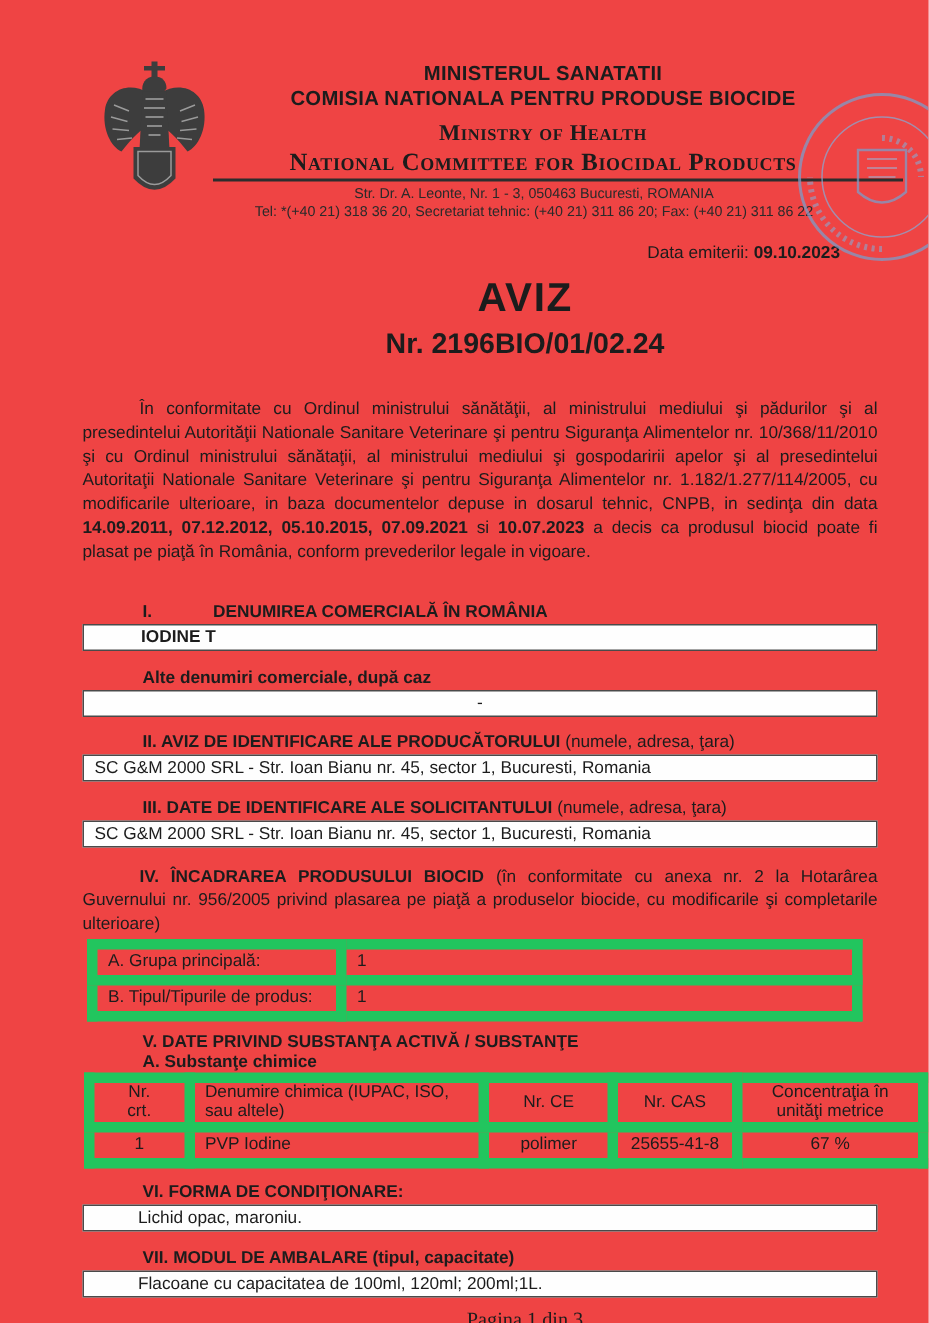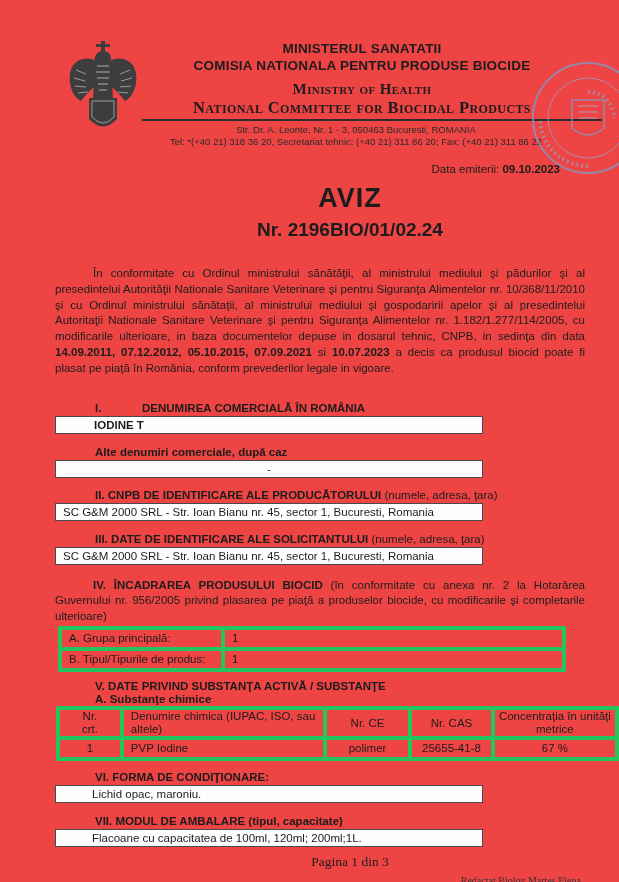--- a/index.html
+++ b/index.html
@@ -26,28 +26,28 @@
   .title-wrap{margin-left:90px;width:520px;text-align:center;margin-top:8px;}
   .t-main{font-size:27px;font-weight:bold;letter-spacing:1px;line-height:30px;}
   .t-num{font-size:19px;font-weight:bold;margin-top:6px;line-height:22px;}
   
   .intro{margin:25px 34px 0 55px;width:530px;text-align:justify;font-size:11.5px;line-height:15.8px;text-indent:38px;}
   .intro .bd{font-weight:bold;}
   
   .sec-h{margin-left:55px;width:530px;font-size:11.5px;font-weight:bold;padding-left:40px;box-sizing:border-box;}
   .sec-h .note{font-weight:normal;}
   .sec-h .num{display:inline-block;width:47px;}
-  .vbox{margin-left:55px;width:428px;box-sizing:border-box;border:1px solid #4a4a4a;height:18px;line-height:17px;font-size:11.5px;padding-left:7px;background:#fefefe;margin-top:2px;}
+  .vbox{margin-left:55px;width:530px;box-sizing:border-box;border:1px solid #4a4a4a;height:18px;line-height:17px;font-size:11.5px;padding-left:7px;background:#fefefe;margin-top:2px;}
   .vbox.bold{font-weight:bold;padding-left:38px;}
   .vbox.center{text-align:center;padding-left:0;}
   .vbox.pad36{padding-left:36px;}
   .sec4p{margin:13px 34px 0 55px;width:530px;text-align:justify;font-size:11.5px;line-height:15.5px;text-indent:38px;}
   .sec4p .bd{font-weight:bold;}
   table{border-collapse:collapse;font-size:11.5px;}
-  td,th{border:4px solid #22c55e;padding:0 0 0 7px;font-weight:normal;text-align:left;height:17px;line-height:13px;}
+  td,th{border:7px solid #22c55e;padding:0 0 0 7px;font-weight:normal;text-align:left;height:17px;line-height:13px;}
   .t4{margin-left:58px;margin-top:2px;}
   .t4 .c1{width:152px;}
   .t4 .c2{width:330px;}
   .t5{margin-left:56px;margin-top:1px;}
   .t5 th{vertical-align:middle;}
   .t5 .hc1{width:20px;text-align:center;padding:0 20px;}
   .t5 .hc2{width:197px;}
   .t5 .hc3{width:83px;text-align:center;padding:0;}
   .t5 .hc4{width:80px;text-align:center;padding:0;}
   .t5 .hc5{width:116px;text-align:center;padding:0 3px;}
@@ -105,21 +105,21 @@
     <div class="t-num">Nr. 2196BIO/01/02.24</div>
   </div>
 
   <p class="intro"><span>În conformitate cu Ordinul ministrului sănătăţii, al ministrului mediului şi pădurilor şi al presedintelui Autorităţii Nationale Sanitare Veterinare şi pentru Siguranţa Alimentelor nr. 10/368/11/2010 şi cu Ordinul ministrului sănătaţii, al ministrului mediului şi gospodaririi apelor şi al presedintelui Autoritaţii Nationale Sanitare Veterinare şi pentru Siguranţa Alimentelor nr. 1.182/1.277/114/2005, cu modificarile ulterioare, in baza documentelor depuse in dosarul tehnic, CNPB, in sedinţa din data </span><span class="bd">14.09.2011, 07.12.2012, 05.10.2015, 07.09.2021</span><span> si </span><span class="bd">10.07.2023</span><span> a decis ca produsul biocid poate fi plasat pe piaţă în România, conform prevederilor legale in vigoare.</span></p>
 
   <div class="sec-h mt25"><span class="num">I.</span><span>DENUMIREA COMERCIALĂ ÎN ROMÂNIA</span></div>
   <div class="vbox bold">IODINE T</div>
   <div class="sec-h mt12">Alte denumiri comerciale, după caz</div>
   <div class="vbox center">-</div>
 
-  <div class="sec-h mt11"><span>II. CNPB DE IDENTIFICARE ALE PRODUCĂTORULUI</span><span class="note"> (numele, adresa, ţara)</span></div>
+  <div class="sec-h mt11"><span>II. AVIZ DE IDENTIFICARE ALE PRODUCĂTORULUI</span><span class="note"> (numele, adresa, ţara)</span></div>
   <div class="vbox">SC G&amp;M 2000 SRL - Str. Ioan Bianu nr. 45, sector 1, Bucuresti, Romania</div>
 
   <div class="sec-h mt12"><span>III. DATE DE IDENTIFICARE ALE SOLICITANTULUI</span><span class="note"> (numele, adresa, ţara)</span></div>
   <div class="vbox">SC G&amp;M 2000 SRL - Str. Ioan Bianu nr. 45, sector 1, Bucuresti, Romania</div>
 
   <p class="sec4p"><span class="bd">IV. ÎNCADRAREA PRODUSULUI BIOCID</span><span> (în conformitate cu anexa nr. 2 la Hotarârea Guvernului nr. 956/2005 privind plasarea pe piaţă a produselor biocide, cu modificarile şi completarile ulterioare)</span></p>
   <table class="t4">
     <tbody>
         <tr>
       <td class="c1">A. Grupa principală:</td>

